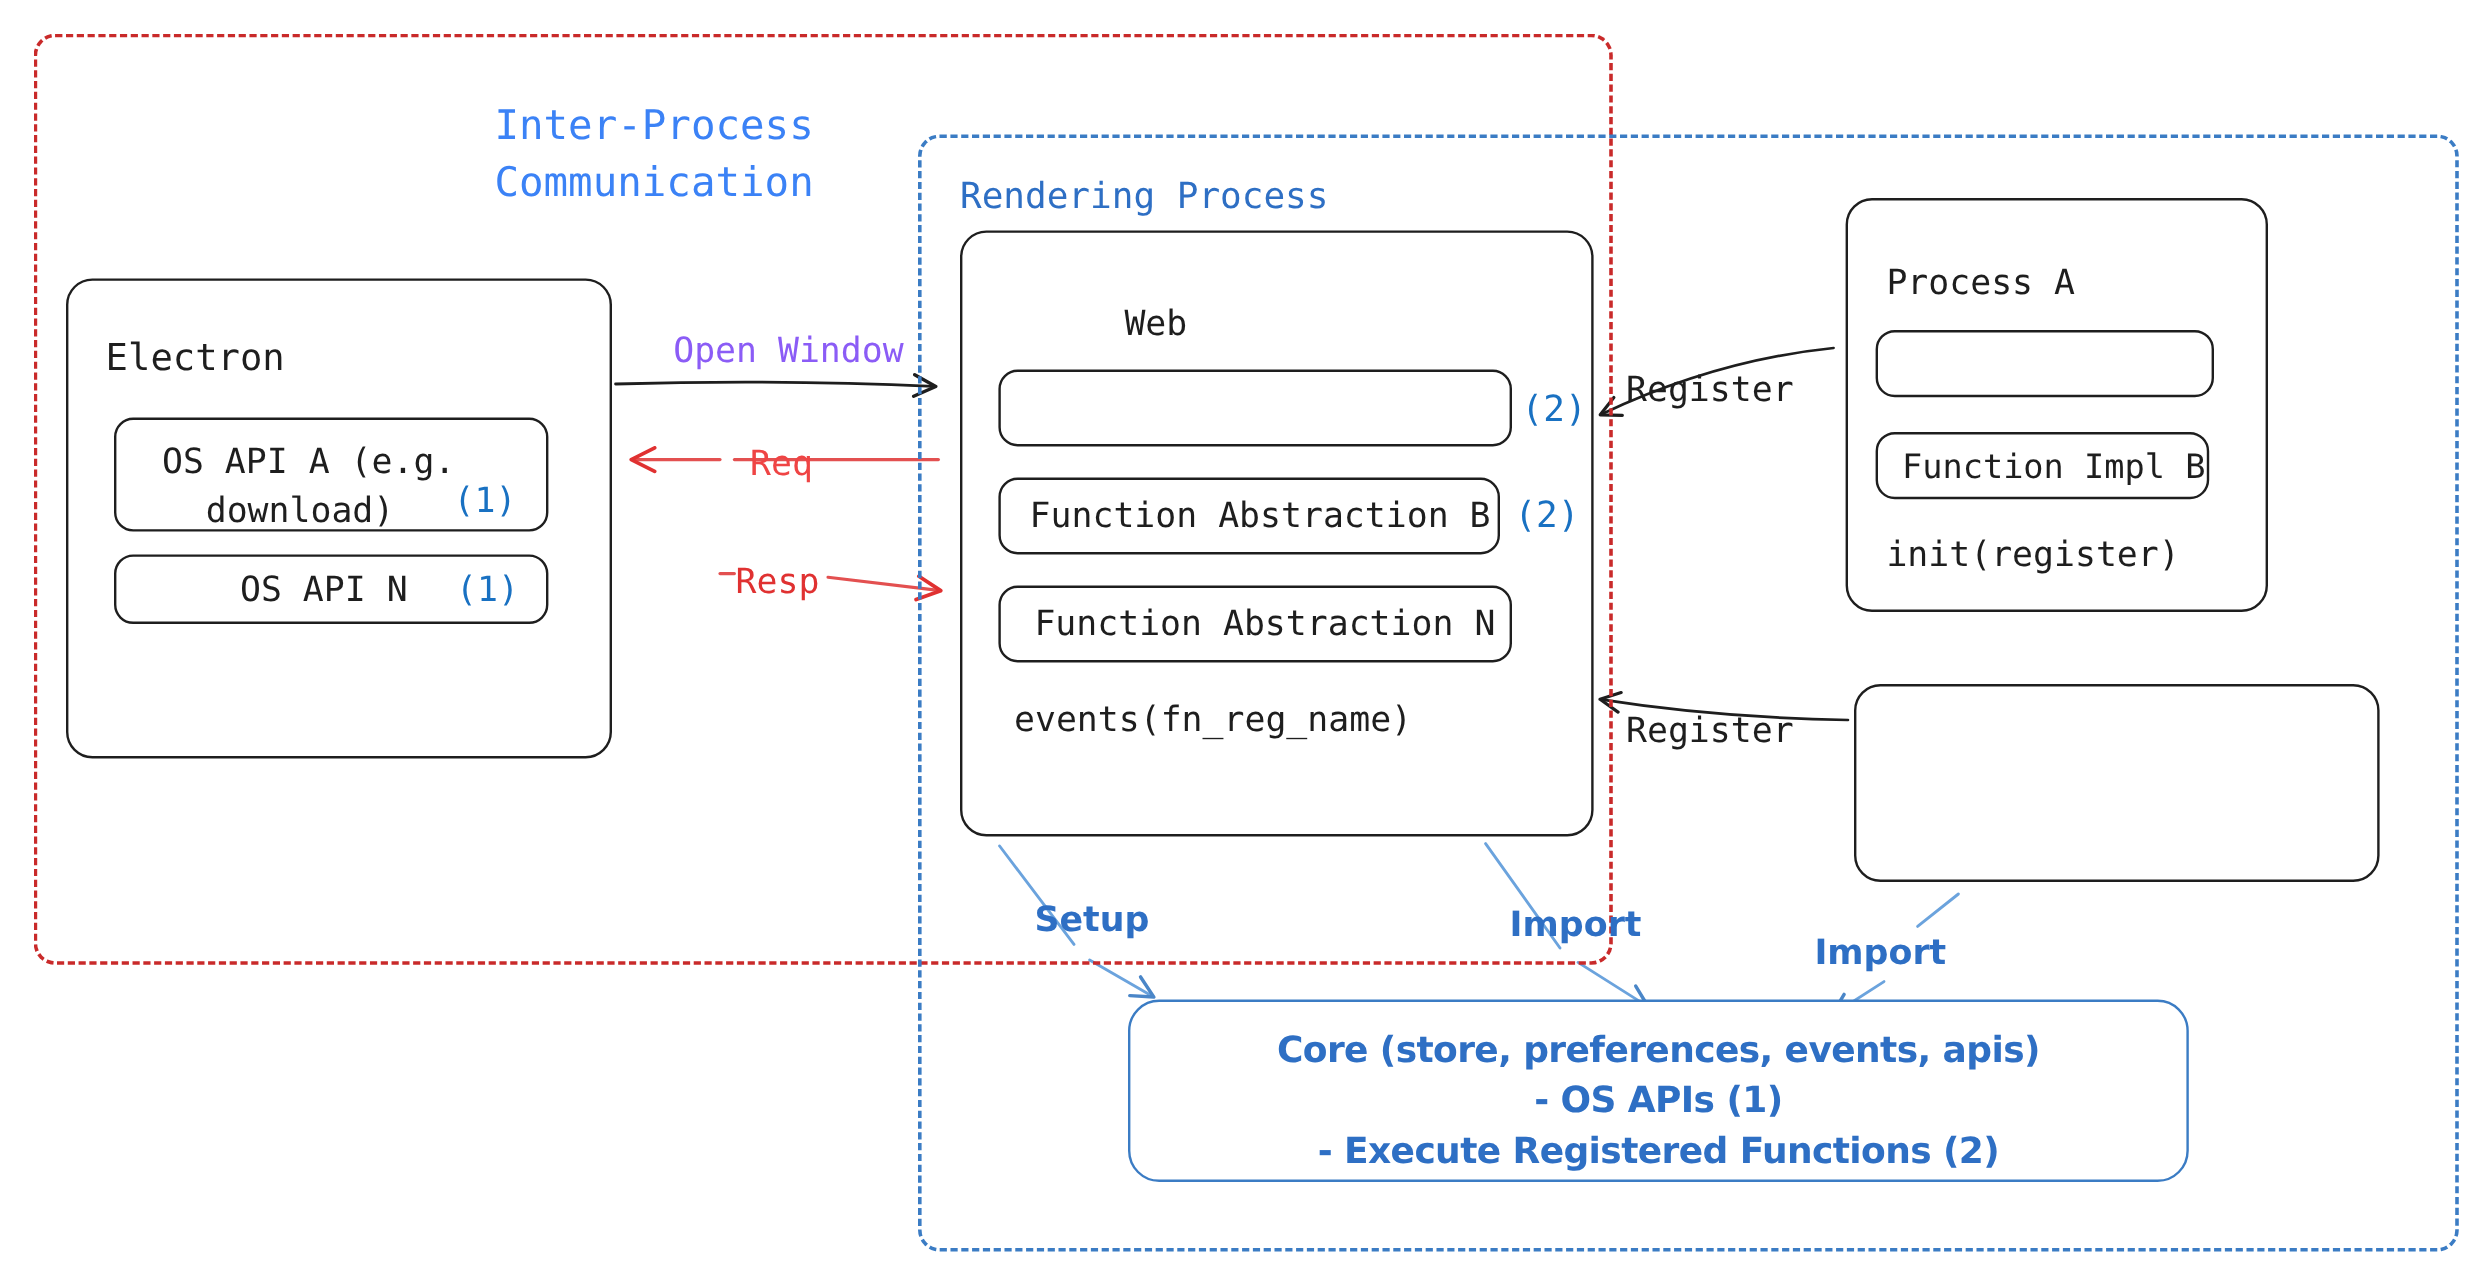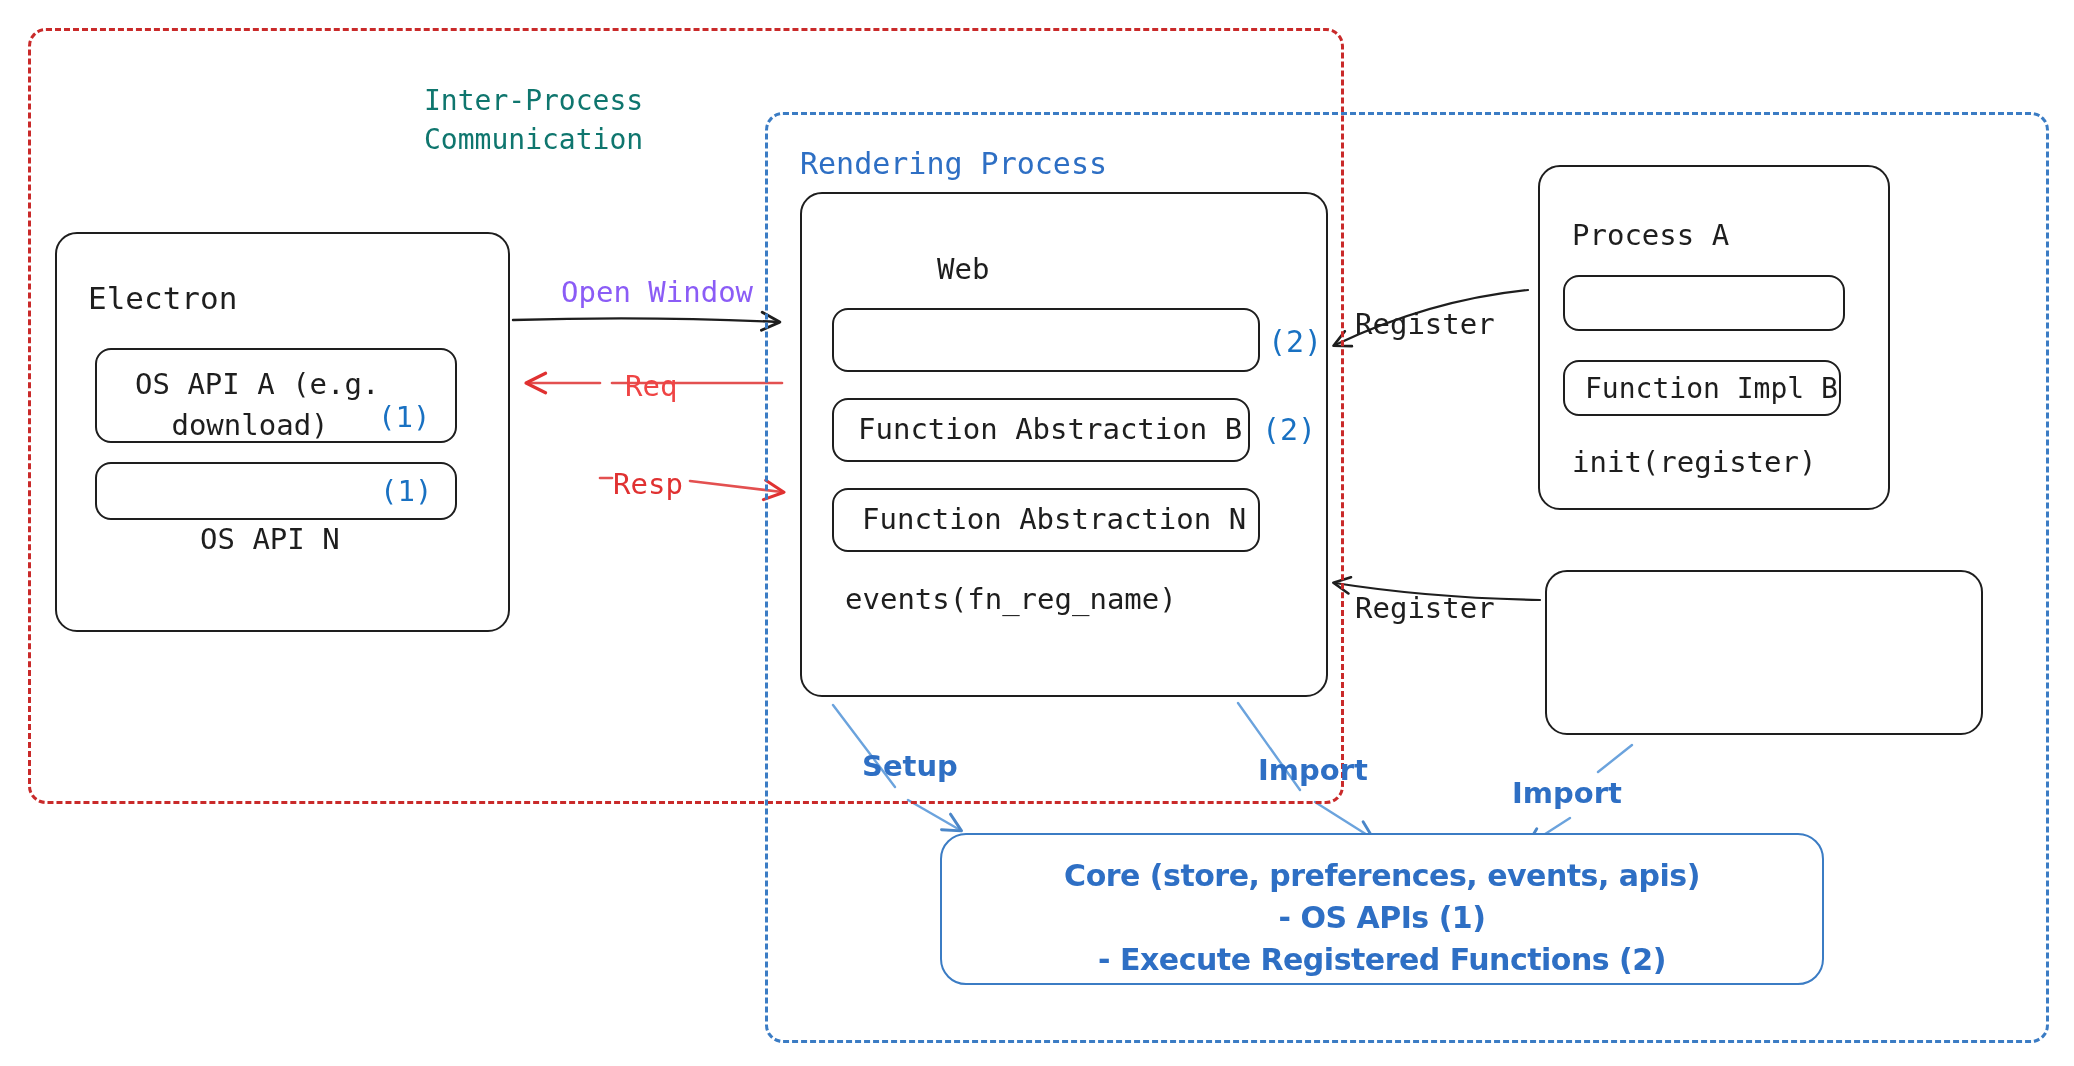--- a/index.html
+++ b/index.html
@@ -10,21 +10,21 @@
   }
   #stage{position:absolute;inset:0;width:2074px;height:1066px;}
   svg#wires{position:absolute;left:0;top:0;width:2074px;height:1066px;pointer-events:none;}
 
   
   .dashed-box{position:absolute;border-style:dashed;border-width:3px;border-radius:18px;background:transparent;}
   #ipc-box{left:28px;top:28px;width:1310px;height:770px;border-color:#c92a2a;}
   #render-box{left:765px;top:112px;width:1278px;height:925px;border-color:#3b7cc4;}
 
   .container-title{position:absolute;white-space:pre;line-height:1.38;letter-spacing:0px;}
-  #ipc-title{left:424px;top:82px;font-size:28px;color:#0f766e;}
+  #ipc-title{left:412px;top:82px;font-size:34px;color:#3b82f6;}
   #render-title{left:800px;top:143px;font-size:30px;color:#2e6fc4;}
 
   
   .card{position:absolute;border:2.2px solid #1e1e1e;border-radius:22px;background:#fff;box-sizing:border-box;}
   .card.thin{border-width:2px;border-radius:16px;}
   .card-label{position:absolute;white-space:pre;line-height:1.34;}
 
   
   #electron-card{left:55px;top:232px;width:455px;height:400px;}
   #electron-title{left:88px;top:278px;font-size:31px;}
@@ -142,21 +142,21 @@
 
   <div class="card" id="electron-card"></div>
   <div class="card-label" id="electron-title" style="white-space: pre;">Electron</div>
 
   <div class="card thin" id="osapi-a-card"></div>
   <div class="card-label" id="osapi-a-text" style="white-space: pre;">OS API A (e.g.
 download)</div>
   <div class="card-label" id="osapi-a-num" style="white-space: pre;">(1)</div>
 
   <div class="card thin" id="osapi-n-card"></div>
-  <div class="card-label" id="osapi-n-text" style="white-space: pre; margin-top: 48px;">OS API N</div>
+  <div class="card-label" id="osapi-n-text" style="white-space: pre;">OS API N</div>
   <div class="card-label" id="osapi-n-num" style="white-space: pre;">(1)</div>
 
   <div class="card" id="web-card"></div>
   <div class="card-label" id="web-title" style="white-space: pre;">Web</div>
 
   <div class="card thin" id="fa-a-card"></div>
   <div class="card-label" id="fa-a-num" style="white-space: pre;">(2)</div>
 
   <div class="card thin" id="fa-b-card"></div>
   <div class="card-label" id="fa-b-text" style="white-space: pre;">Function Abstraction B</div>

